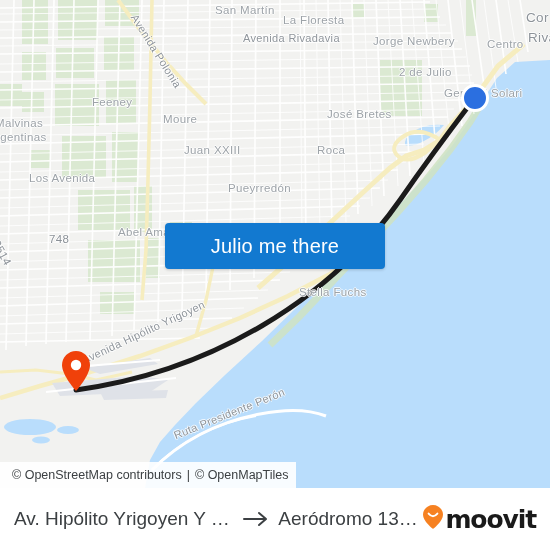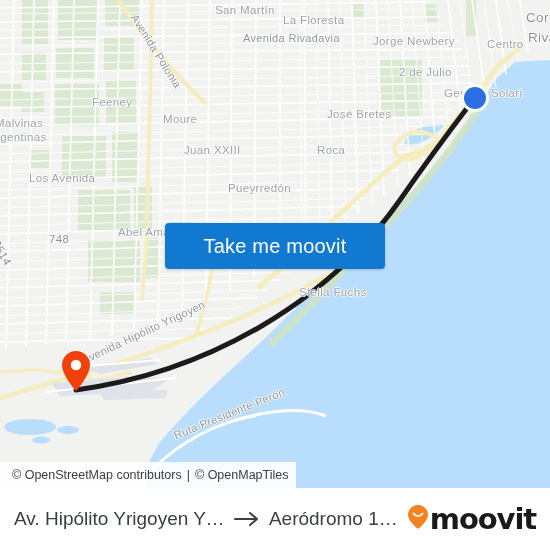--- a/index.html
+++ b/index.html
@@ -143,21 +143,21 @@
   #brand {
     margin-left: auto;
     display: flex;
     align-items: center;
     flex: 0 0 auto;
     padding-right: 6px;
   }
   #brand-text {
     font-family: "DejaVu Sans", sans-serif;
     font-weight: bold;
-    font-size: 29px;
+    font-size: 25px;
     color: #1a1a1a;
     letter-spacing: -1.1px;
     margin-left: 1px;
   }
 </style>
 </head>
 <body>
 
 <div id="app">
 
@@ -358,21 +358,21 @@
       </div>
 
     <svg id="origin-pin" viewBox="0 0 30 42" xmlns="http://www.w3.org/2000/svg" style="left: 61px; top: 350px;">
       <path d="M15 1 C7.3 1 1 7.3 1 15 c0 10.5 14 26 14 26 s14-15.5 14-26 C29 7.3 22.7 1 15 1 Z" fill="#f0410a"></path>
       <circle cx="15" cy="15" r="5.2" fill="#ffffff"></circle>
     </svg>
 
     <div id="dest-marker" style="left: 461px; top: 84px; background: rgb(43, 111, 224);"></div>
 
     <button id="cta" style="background: rgb(18, 121, 208);">
-      <span>Take me moovit</span>
+      <span>Julio me there</span>
     </button>
 
     <div id="attrib">
       <span>© OpenStreetMap contributors</span>
       <span class="sep">|</span>
       <span>© OpenMapTiles</span>
     </div>
   </div>
 
   <div id="footer">

